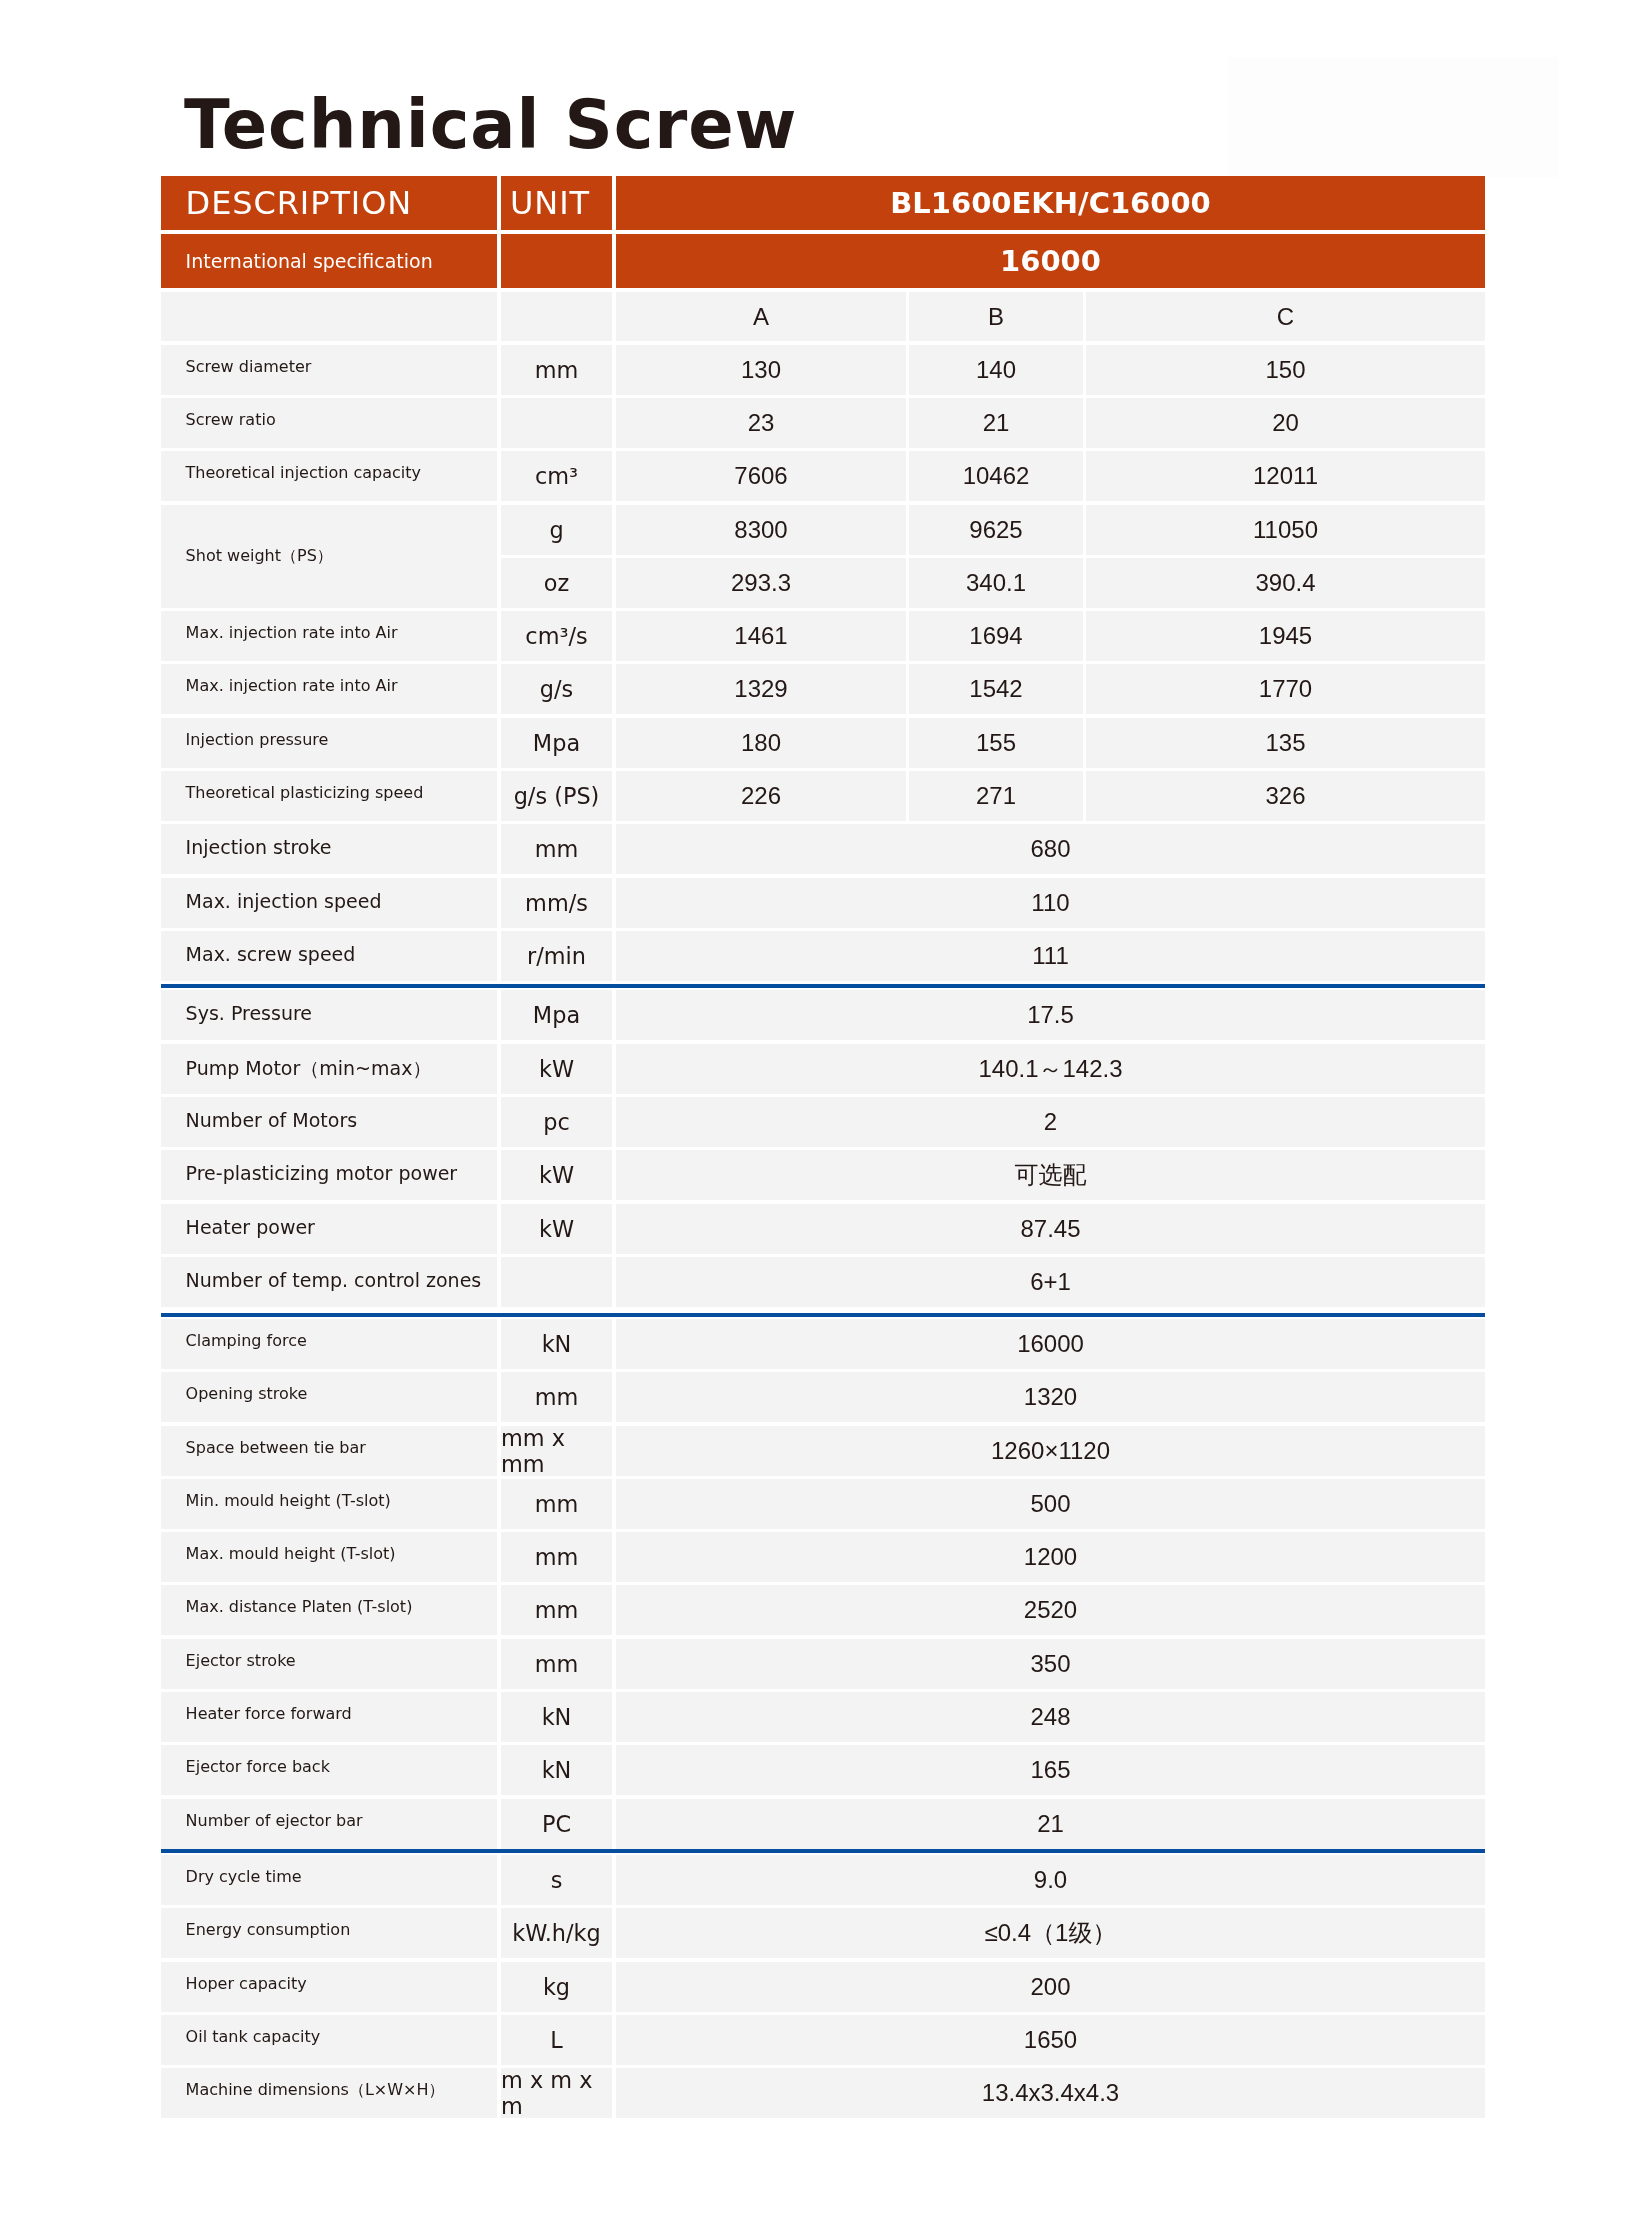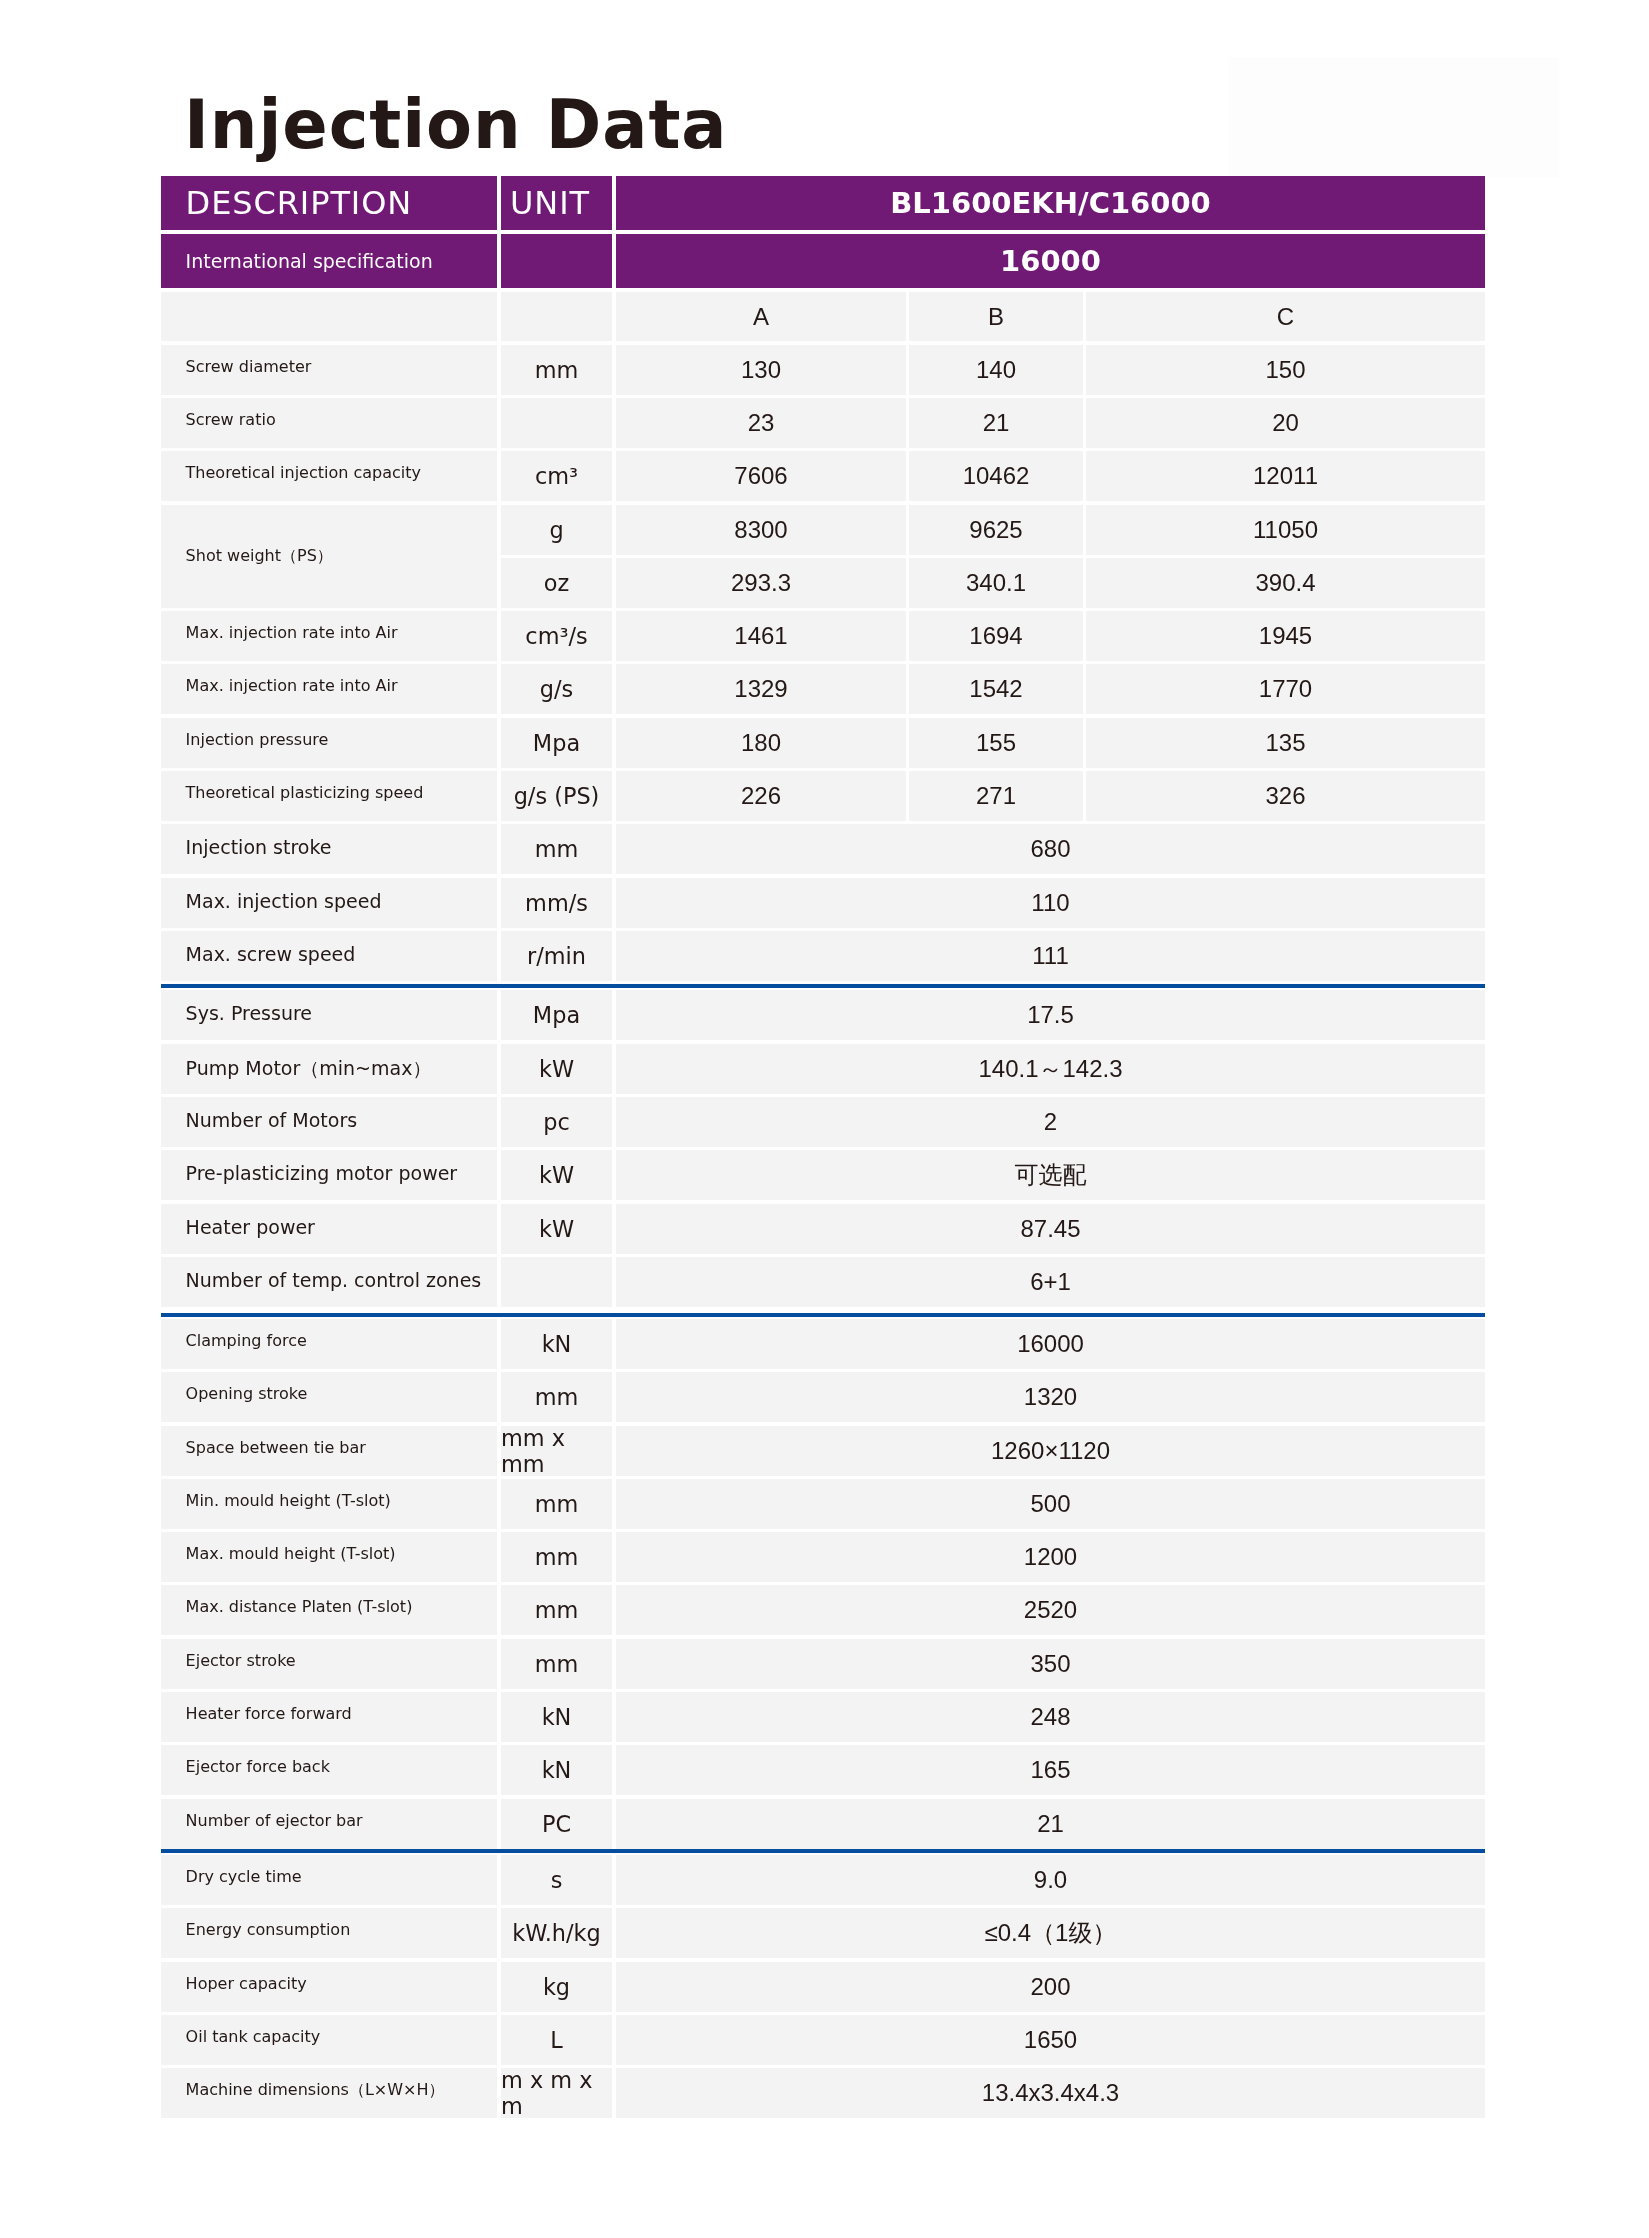--- a/index.html
+++ b/index.html
@@ -1,38 +1,38 @@
 <!DOCTYPE html>
 <html style="font-size:7.2px"><head>
 <meta charset="utf-8">
 <style>
   html, body { margin: 0; padding: 0; background: #ffffff; }
   body { width: 1649px; height: 2239px; position: relative; overflow: hidden; font-family: "DejaVu Sans", sans-serif; color: #231815; }
   .faint-box { position: absolute; left: 1228px; top: 57px; width: 331px; height: 120px; background: #fdfdfd; }
   .title { position: absolute; left: 184px; top: 92px; font-family: "DejaVu Sans", sans-serif; font-weight: bold; font-size: 67px; letter-spacing: 0.9px; color: #231815; line-height: 1; }
   .cell { position: absolute; box-sizing: border-box; display: flex; align-items: center; background: #f3f3f3; }
-  .blue { background: #701a75; color: #ffffff; }
+  .blue { background: #c2410c; color: #ffffff; }
   .desc { justify-content: flex-start; padding-left: 24.6px; }
   .center { justify-content: center; }
   .top-left { align-items: flex-start; padding-top: 11.6px; }
   .hdr-big { font-family: "DejaVu Sans", sans-serif; font-size: 32px; letter-spacing: 0.9px; }
   .hdr-model { font-family: "DejaVu Sans", sans-serif; font-weight: bold; font-size: 29px; }
   .hdr-small { font-family: "DejaVu Sans", sans-serif; font-size: 19px; }
   .lbl-sm { font-size: 16px; font-family: "DejaVu Sans", sans-serif; }
   .lbl-md { font-size: 19px; font-family: "DejaVu Sans", sans-serif; }
   .unit { font-size: 22.4px; font-family: "DejaVu Sans", sans-serif; }
   .val { font-size: 24px; font-family: "Liberation Sans", sans-serif; }
   .sep { position: absolute; left: 161px; width: 1324px; height: 3.6px; background: #054d9e; }
 </style>
 </head>
 <body>
 
 <div class="faint-box"></div>
 
-<div class="title">Injection Data</div>
+<div class="title">Technical Screw</div>
 
 <div id="table">
 
   <div class="cell blue desc hdr-big" style="left:161px;top:176px;width:336px;height:54px;">DESCRIPTION</div>
   <div class="cell blue hdr-big" style="left:501px;top:176px;width:111px;height:54px;padding-left:9px;">UNIT</div>
   <div class="cell blue center hdr-model" style="left:616px;top:176px;width:869px;height:54px;">BL1600EKH/C16000</div>
 
   <div class="cell blue desc hdr-small" style="left:161px;top:234px;width:336px;height:54px;">International specification</div>
   <div class="cell blue" style="left:501px;top:234px;width:111px;height:54px;"></div>
   <div class="cell blue center hdr-model" style="left:616px;top:234px;width:869px;height:54px;">16000</div>

